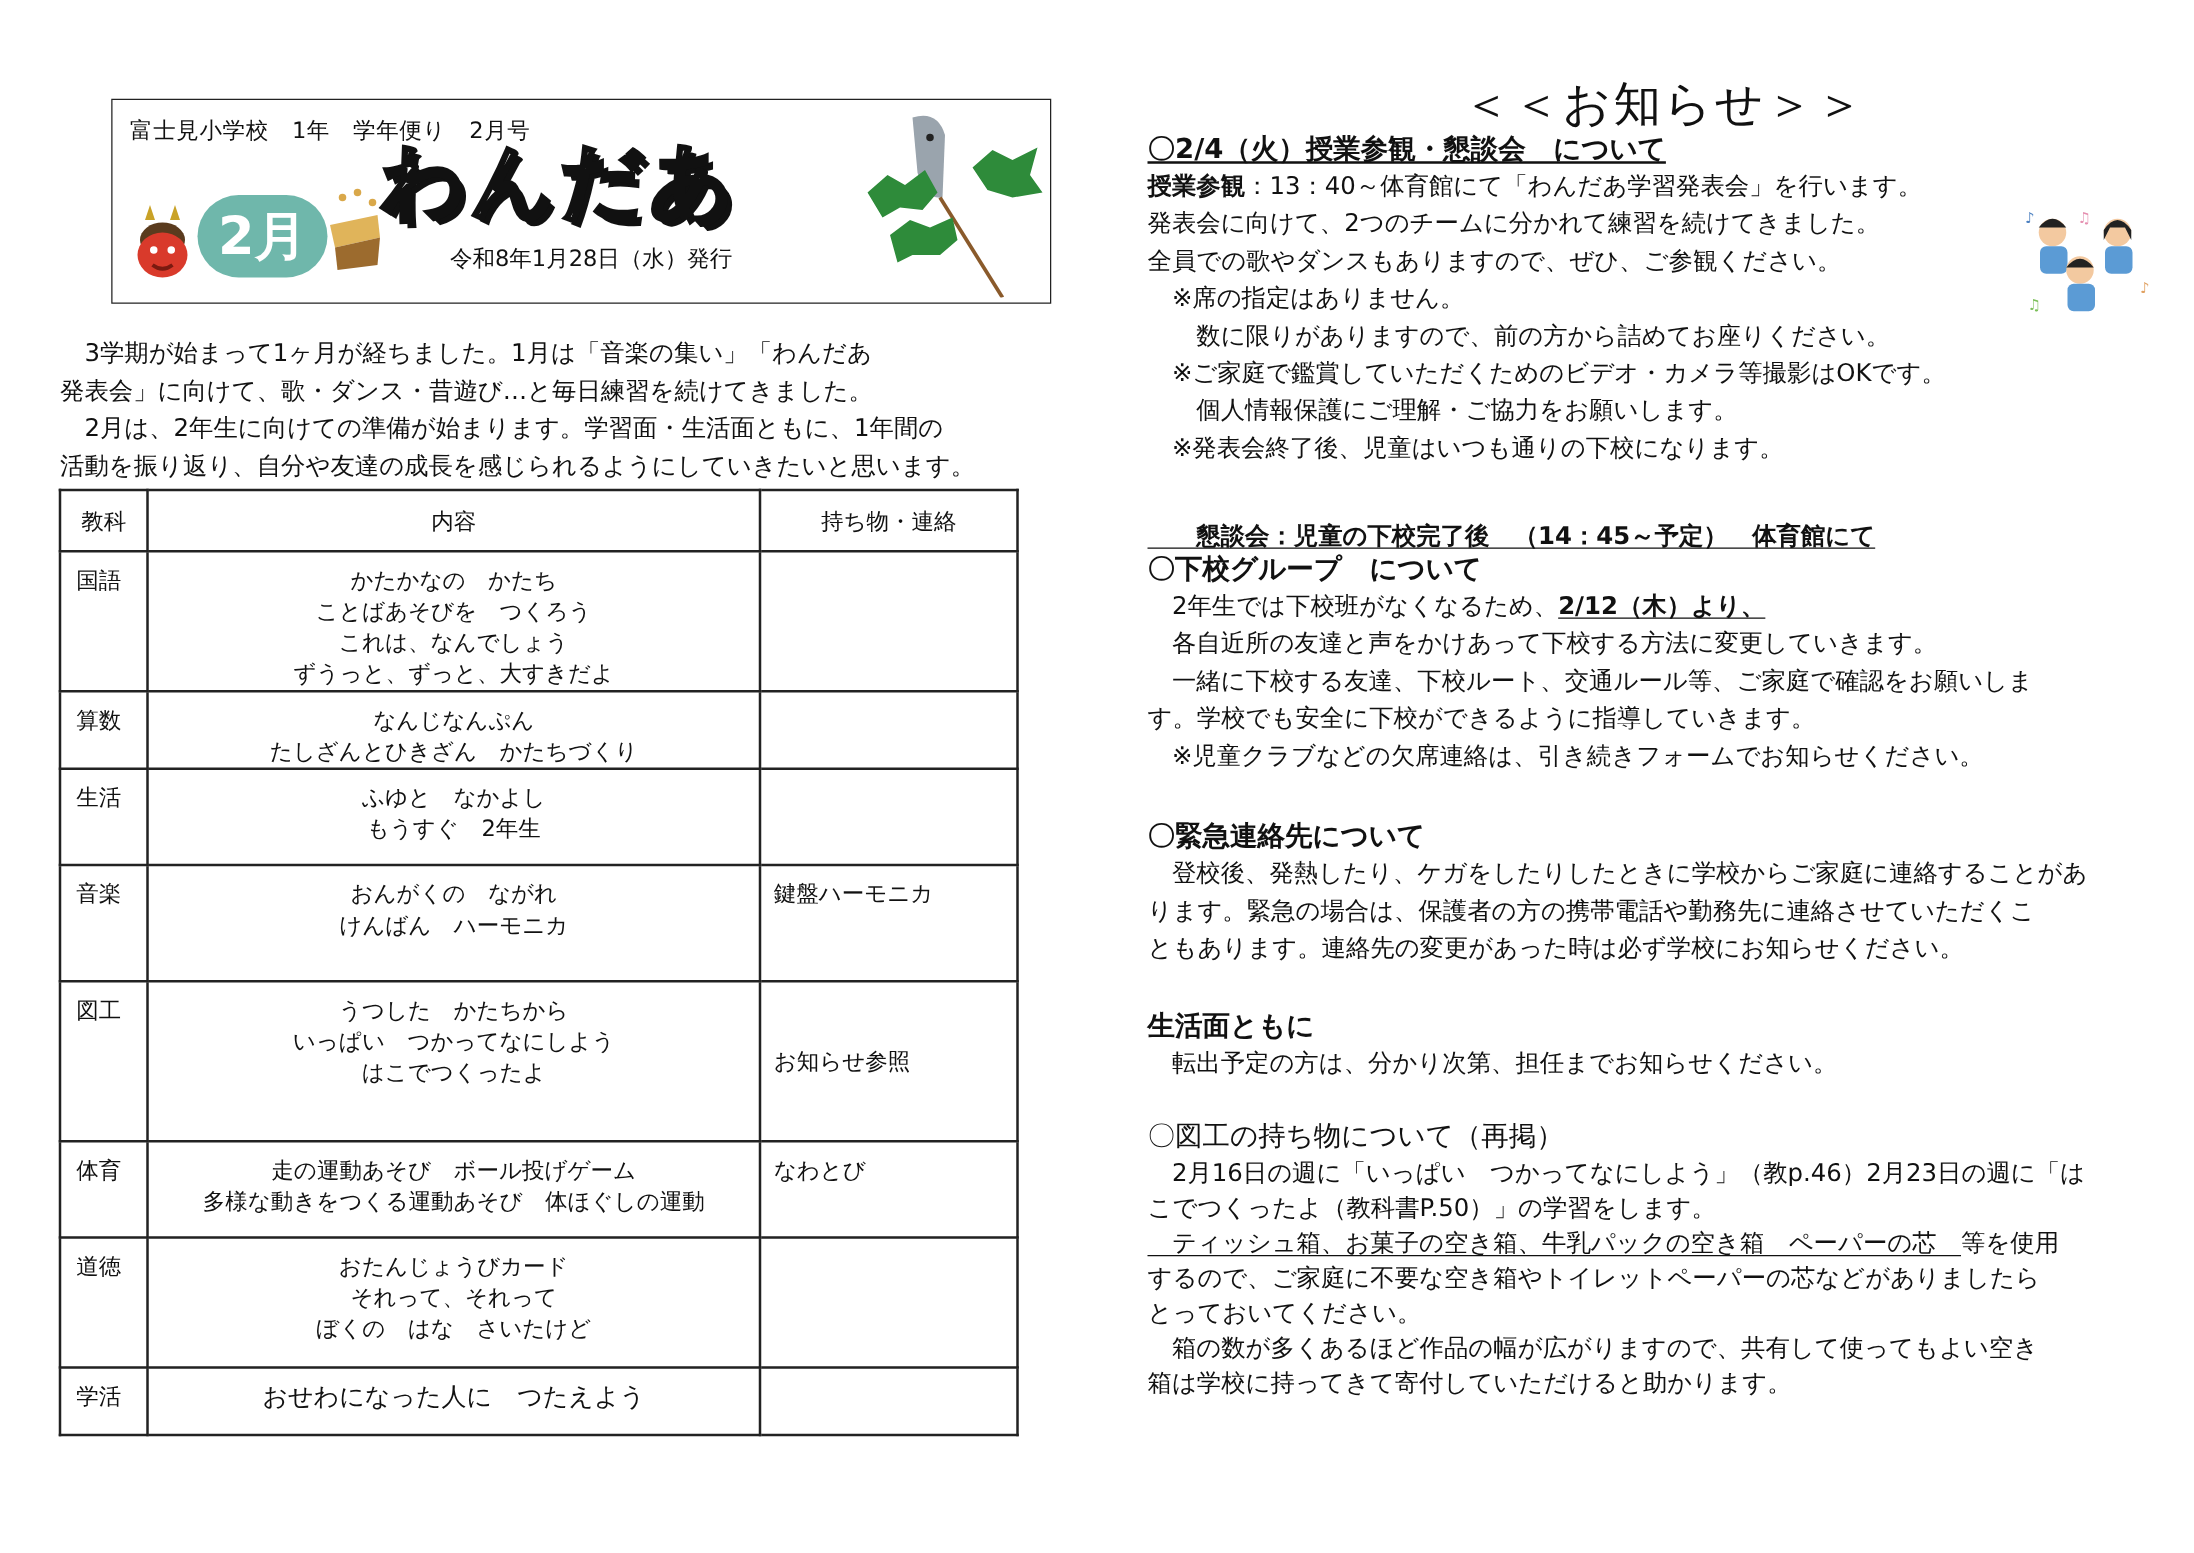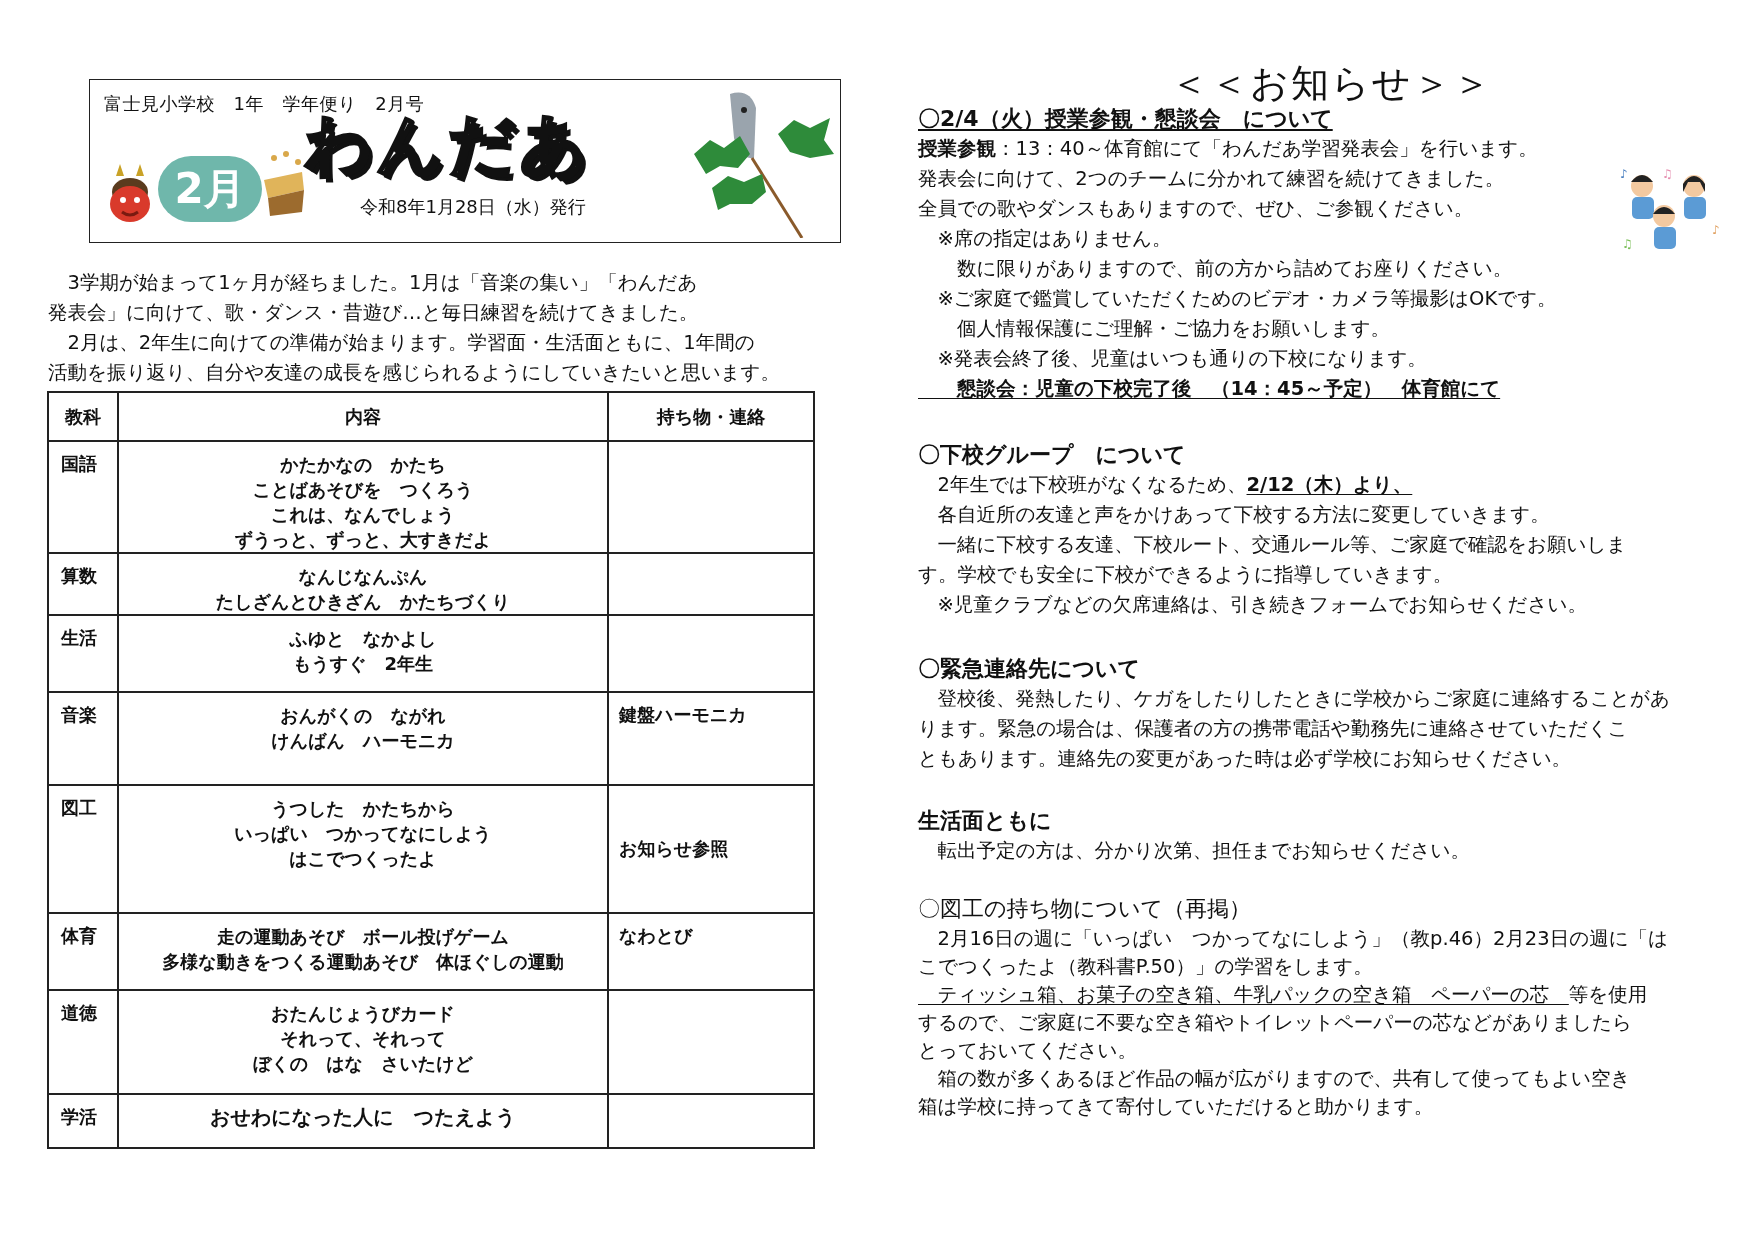--- a/index.html
+++ b/index.html
@@ -17,38 +17,38 @@
                  color:#fff; font-size:42px; font-weight:bold; text-align:center; line-height:66px; }
   #oni-icon { left:14px; top:82px; width:52px; height:62px; }
   #mame-icon { left:168px; top:70px; width:50px; height:70px; }
   #hiiragi-icon { left:600px; top:8px; width:148px; height:150px; }
 
   
   .intro { left:48px; font-size:19.5px; white-space:pre; line-height:30px; }
 
   
   #subject-table { left:47px; top:391px; border-collapse:collapse; font-size:18px; }
-  #subject-table td, #subject-table th { border:2px solid #222; padding:0; vertical-align:top; font-weight:bold;margin-left:28px; }
+  #subject-table td, #subject-table th { border:2px solid #222; padding:0; vertical-align:top; font-weight:normal;margin-left:28px; }
   #subject-table th { height:47px; vertical-align:middle; }
   .col-subj { width:68px; }
   .col-content { width:488px; }
   .col-items { width:204px; }
   .subj { padding:10px 0 0 12px !important; }
   .content { text-align:center; padding-top:10px !important; line-height:25px; }
   .items { padding:10px 0 0 10px !important; }
   .items.mid { vertical-align:middle !important; padding-top:0 !important; }
   .content-line { display:block; white-space:pre; }
 
   
   #notices-title { left:1170px; top:58px; font-size:38px; letter-spacing:2px; white-space:pre; }
   .sec-head { left:918px; font-size:22px; font-weight:bold; white-space:pre; }
   .sec-head.plain { font-weight:normal; }
   .u { text-decoration:underline; text-underline-offset:3px; }
   .line { left:918px; font-size:19.5px; white-space:pre; line-height:30px; }
-  .b { font-weight:bold; }
+  .b { font-weight:bold;margin-top:40px; }
   #dance-kids-icon { left:1612px; top:164px; width:120px; height:96px; }
 </style>
 </head>
 <body>
 
 <div id="banner" class="abs">
   <div id="school-line" class="abs">富士見小学校　1年　学年便り　2月号</div>
   <div id="main-title" class="abs">わんだあ</div>
   <div id="issue-date" class="abs">令和8年1月28日（水）発行</div>
 

